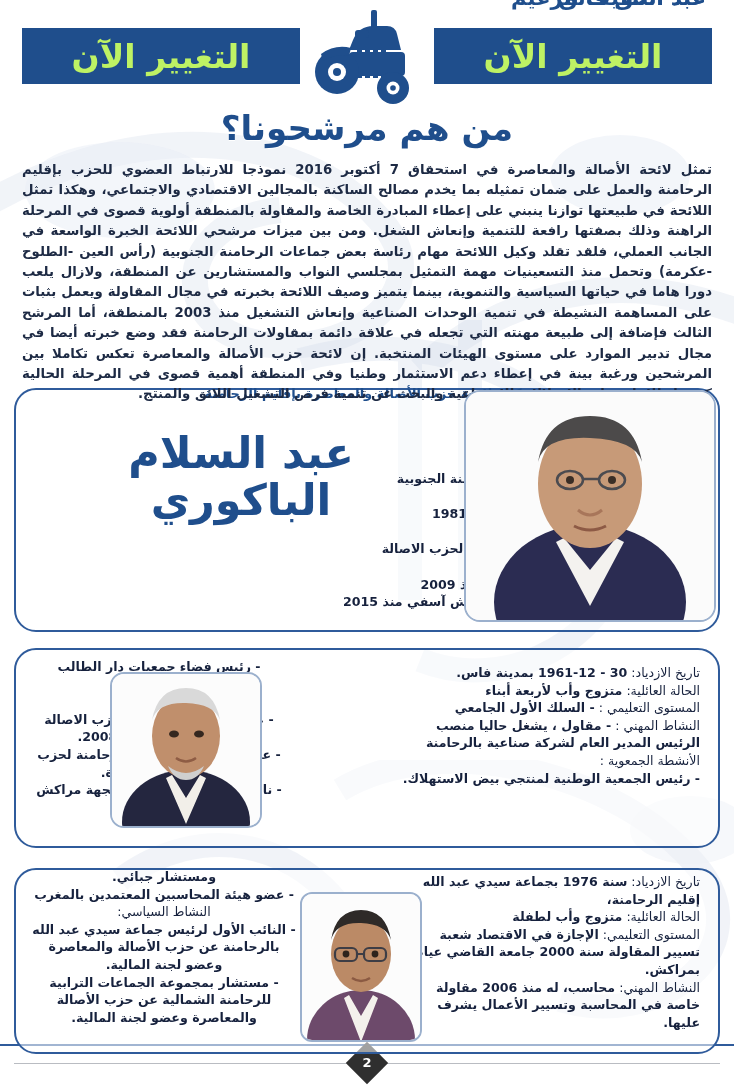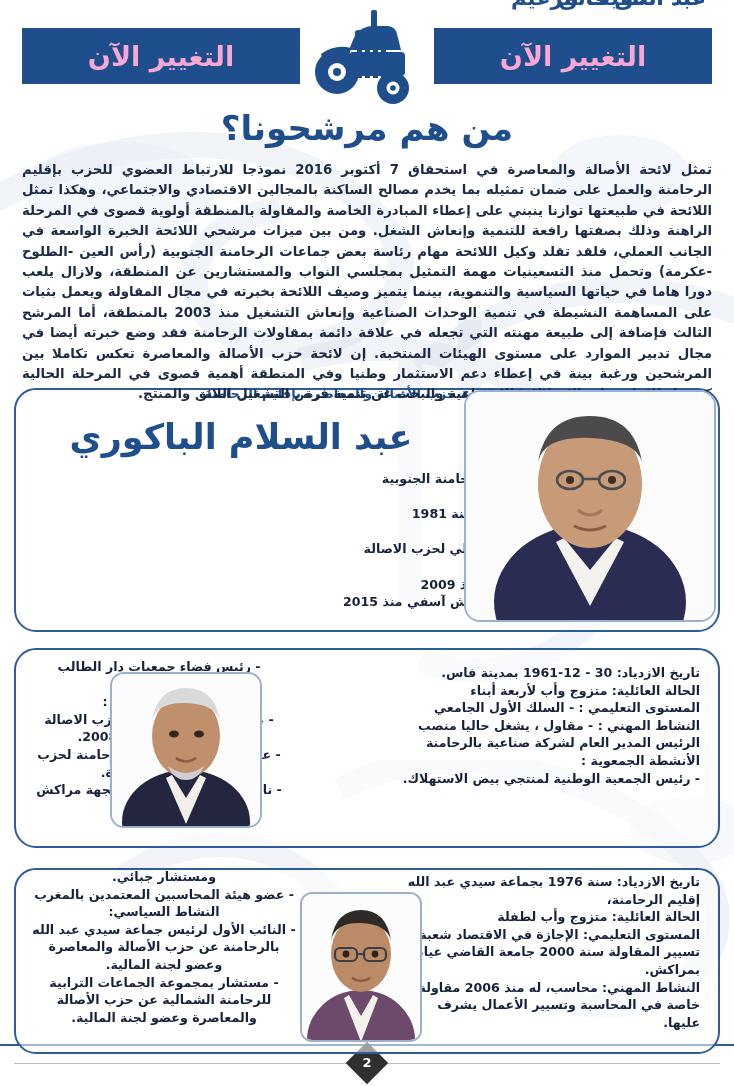--- a/index.html
+++ b/index.html
@@ -23,21 +23,21 @@
     position:absolute;top:28px;left:0;right:0;height:56px;
   }
   .band{
     position:absolute;top:0;height:56px;width:278px;
     background:#1f4e8c;
     display:flex;align-items:center;justify-content:center;
   }
   .band.right{right:22px;}
   .band.left{left:22px;}
   .band-text{
-    color:#f9a8d4;font-size:27px;font-weight:bold;
+    color:#bef264;font-size:33px;font-weight:bold;
     letter-spacing:0px;line-height:1;
     font-family:"DejaVu Sans","Liberation Sans",sans-serif;
     white-space:nowrap;
   }
   .logo{
     position:absolute;left:50%;top:-22px;transform:translateX(-50%);
     width:140px;height:108px;
   }
 
   
@@ -73,35 +73,35 @@
   .card-role{
     position:absolute;top:-4px;left:0;right:0;text-align:center;
     color:#1f4e8c;font-size:13px;font-weight:bold;
     z-index:6;
   }
   .card-name{
     color:#1f4e8c;font-weight:bold;
     text-align:center;line-height:1.1;
   }
   #name1{
-    position:absolute;top:28px;left:18px;right:270px;
-    font-size:35px;z-index:6;
+    position:absolute;top:40px;left:18px;right:270px;
+    font-size:43px;z-index:6;
   }
   .name-float{
     position:absolute;font-size:21px;font-weight:bold;color:#1f4e8c;
     z-index:7;background:transparent;
   }
   #name2{top:-14px;right:28px;}
   #name3{top:-14px;right:28px;}
 
   .bio{
     color:#16213d;font-size:12.6px;line-height:17.6px;
     font-weight:bold;text-align:right;
   }
-  .bio .lbl{font-weight:bold;}
+  .bio .lbl{font-weight:normal;}
   .bio p{margin:0;}
 
   #bio1{position:absolute;top:80px;right:20px;width:375px;}
   #bio2r{position:absolute;top:14px;right:18px;width:300px;}
   #bio2l{position:absolute;top:8px;left:14px;width:258px;text-align:center;}
   #bio3r{position:absolute;top:3px;right:18px;width:300px;}
   #bio3l{position:absolute;top:-2px;left:14px;width:268px;text-align:center;}
   .photo-frame1{
     position:absolute;top:390px;left:464px;width:248px;height:228px;
     border:2px solid #9bb0cd;border-radius:16px;overflow:hidden;

